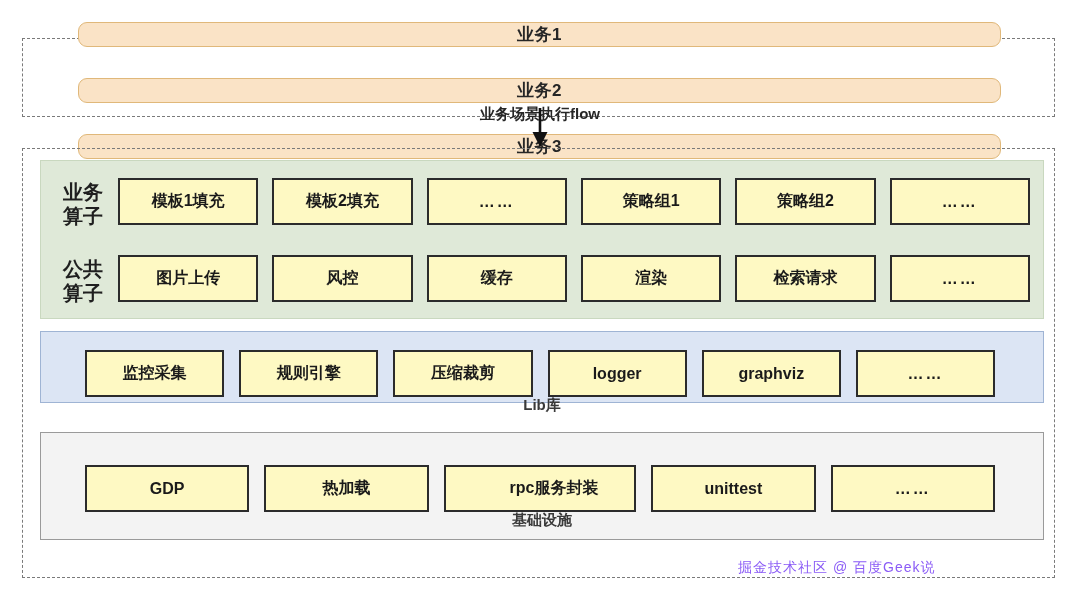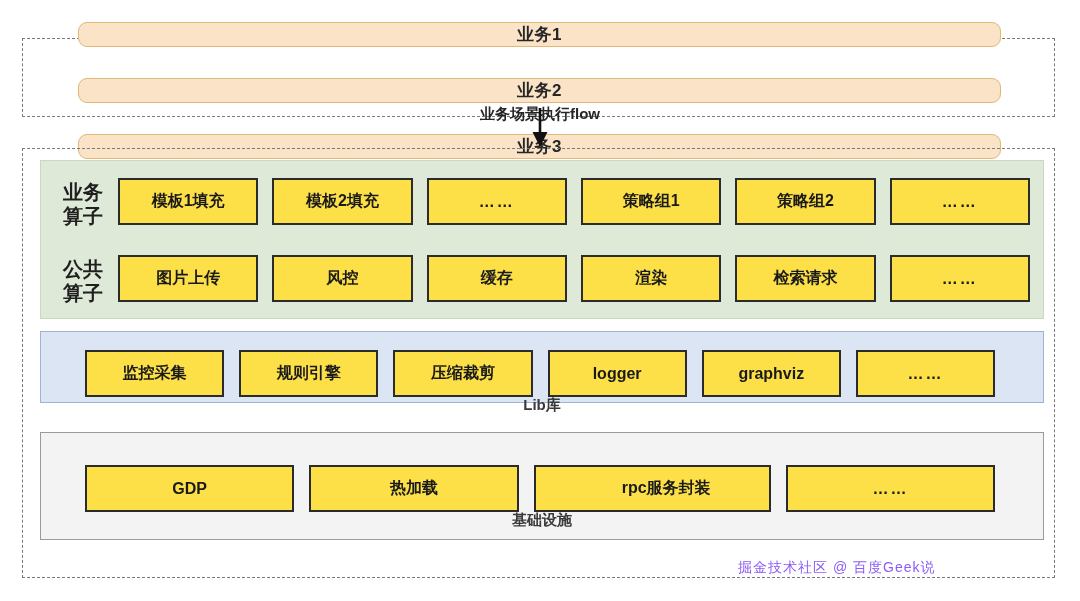--- a/index.html
+++ b/index.html
@@ -80,21 +80,21 @@
     text-align: center;
     font-size: 20px;
     font-weight: 600;
     line-height: 1.18;
     color: #1f1f1f;
     white-space: pre-line;
   }
 
   
   .cell {
-    background: #fde047;
+    background: #fef9c3;
     border: 2px solid #2b2b2b;
     display: flex;
     align-items: center;
     justify-content: center;
     font-size: 16px;
     font-weight: 600;
     color: #1a1a1a;
     white-space: nowrap;
   }
   .cell.ellipsis { letter-spacing: 2px; font-weight: 700; }
@@ -224,18 +224,21 @@
 <div class="abs" style="left:85px; top:465px; width:910px; height:47px; display:flex; gap:15px;">
   <div class="cell" style="flex:1;">
     <span>GDP</span>
   </div>
   <div class="cell" style="flex:1;">
     <span>热加载</span>
   </div>
   <div class="cell" style="flex:1;padding-left:28px;">
     <span>rpc服务封装</span>
   </div>
+  <div class="cell" style="flex:1;">
+    <span>unittest</span>
+  </div>
   <div class="cell ellipsis" style="flex:1;">
     <span>……</span>
   </div>
 </div>
 
 <div class="watermark" style="left:738px; top:559px;">掘金技术社区 @ 百度Geek说</div>
 
 </body></html>

